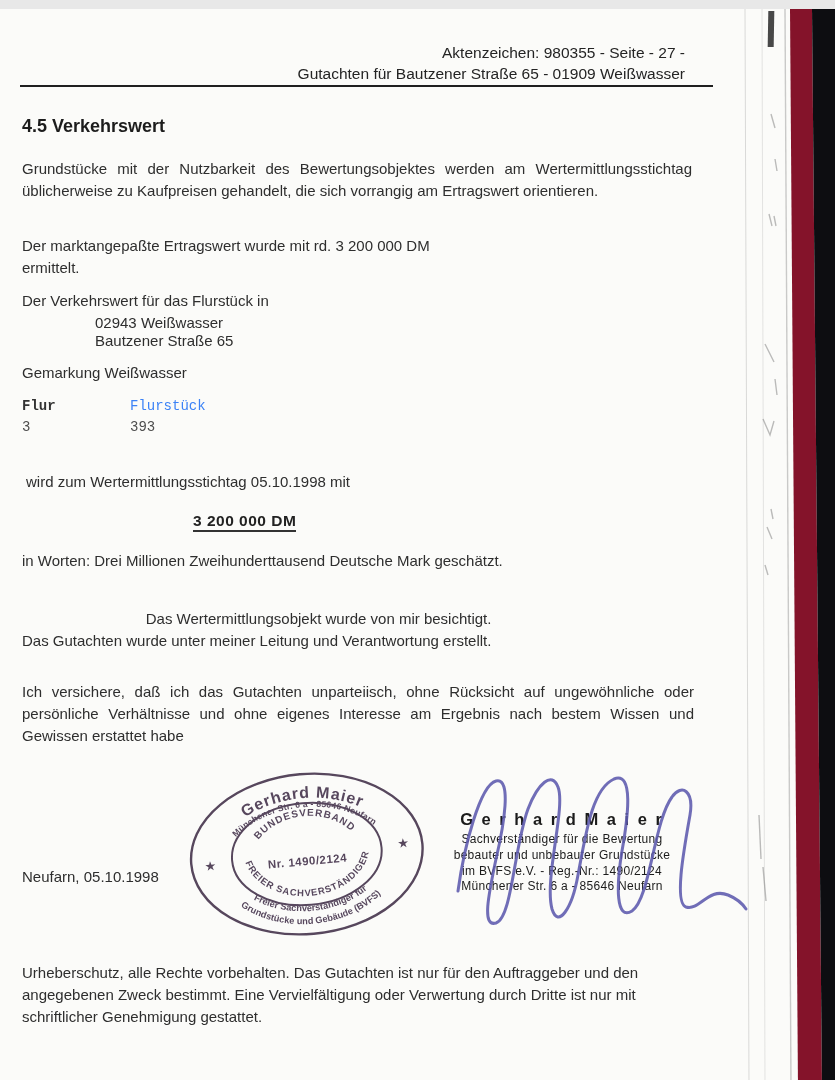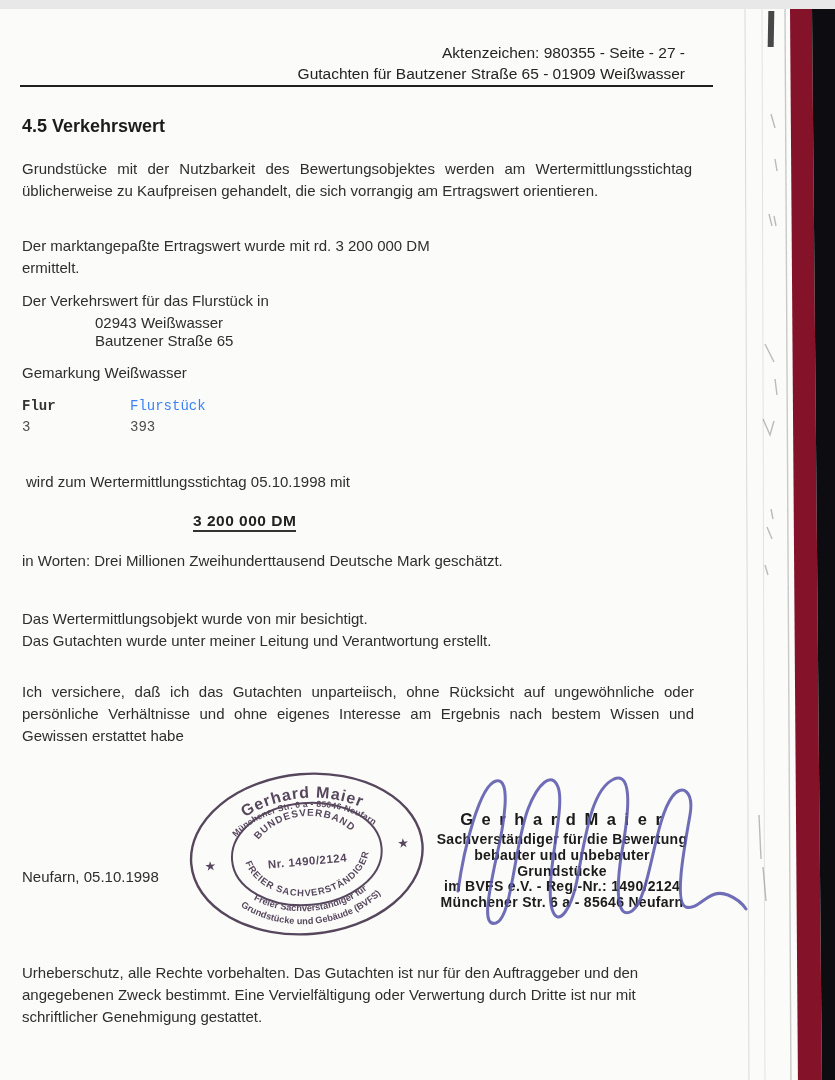--- a/index.html
+++ b/index.html
@@ -23,21 +23,21 @@
   .pre{white-space:pre-line;}
   .mono{font-family:"Liberation Mono",monospace; font-size:14px;}
   .amount{font-size:15.5px; font-weight:bold; letter-spacing:.5px; color:#222;
           border-bottom:2px solid #333; padding-bottom:1px;}
   
   .stamp-wrap{left:182px; top:757px; width:250px; height:180px; transform:rotate(-5deg); opacity:.93;}
   .stamp-wrap svg{width:100%; height:100%; display:block;}
   
   .signer{left:433px; top:801px; width:258px; text-align:center; color:#1b1b1b;}
   .signer .nm{font-size:16.5px; font-weight:bold; letter-spacing:2px; margin-bottom:3px;}
-  .signer .ln{font-size:14px; font-weight:bold; line-height:15.8px; letter-spacing:.3px;}
+  .signer .ln{font-size:12px; font-weight:normal; line-height:15.8px; letter-spacing:.3px;}
   
   .sig{left:420px; top:742px; width:330px; height:185px; z-index:5;}
   .sig path{fill:none; stroke:var(--signature-ink); stroke-width:3; stroke-linecap:round;
             stroke-linejoin:round; opacity:.88;}
   
   .binding{right:0; top:0; width:110px; height:1080px;}
   .place-date{left:22px; top:859px; font-size:15px;}
   .copyright{left:22px; top:953px; width:680px;}
 </style>
 </head>
@@ -70,21 +70,21 @@
   <div class="abs mono" style="left:130px; top:410px; color:#4d4d4d;">393</div>
 
   <div class="abs para" style="left:26px; top:462px;">wird zum Wertermittlungsstichtag 05.10.1998 mit</div>
 
   <div class="abs" style="left:193px; top:503px;">
     <span class="amount">3 200 000 DM</span>
   </div>
 
   <div class="abs para" style="left:22px; top:541px;">in Worten: Drei Millionen Zweihunderttausend  Deutsche Mark geschätzt.</div>
 
-  <div class="abs para pre" style="left:22px; top:599px;">Das Wertermittlungsobjekt wurde von mir besichtigt.
+  <div class="abs para pre" style="left:22px; top:599px;text-align:right;">Das Wertermittlungsobjekt wurde von mir besichtigt.
 Das Gutachten wurde unter meiner Leitung und Verantwortung erstellt.</div>
 
   <div class="abs para just" style="left:22px; top:672px; width:672px;">Ich versichere, daß ich das Gutachten unparteiisch, ohne Rücksicht auf ungewöhnliche oder persönliche Verhältnisse und ohne eigenes Interesse am Ergebnis nach bestem  Wissen und Gewissen erstattet habe</div>
 
   <div class="abs stamp-wrap">
     <svg viewBox="0 0 250 180">
       <defs>
         <path id="arcName" d="M 27 104 A 98 72 0 0 1 223 104"></path>
         <path id="arcStreet" d="M 37 104 A 88 63 0 0 1 213 104"></path>
         <path id="arcBund" d="M 65 102 A 60 52 0 0 1 185 102"></path>

